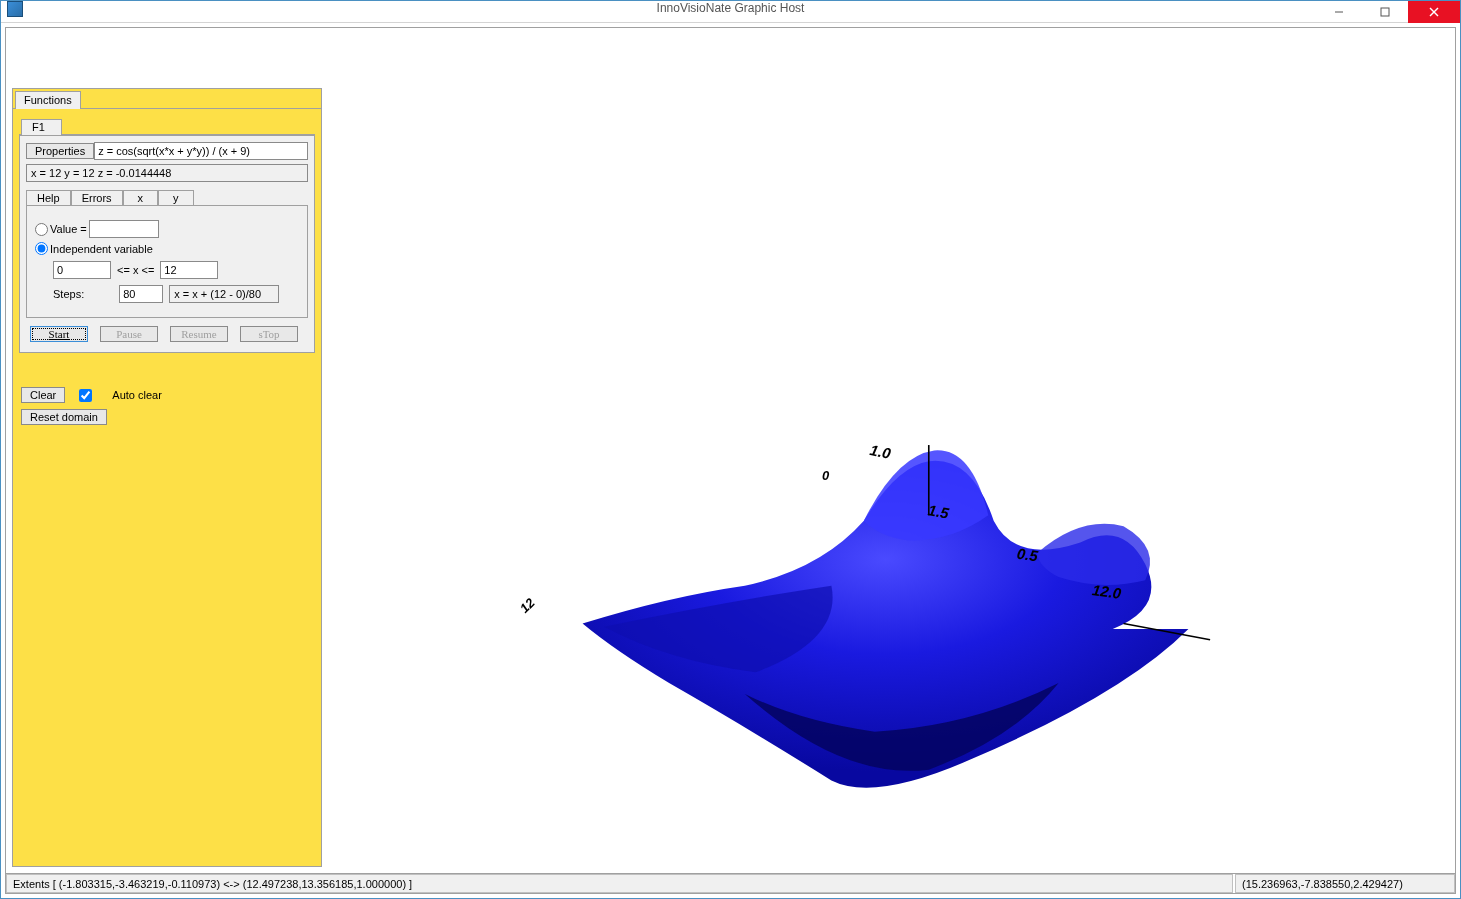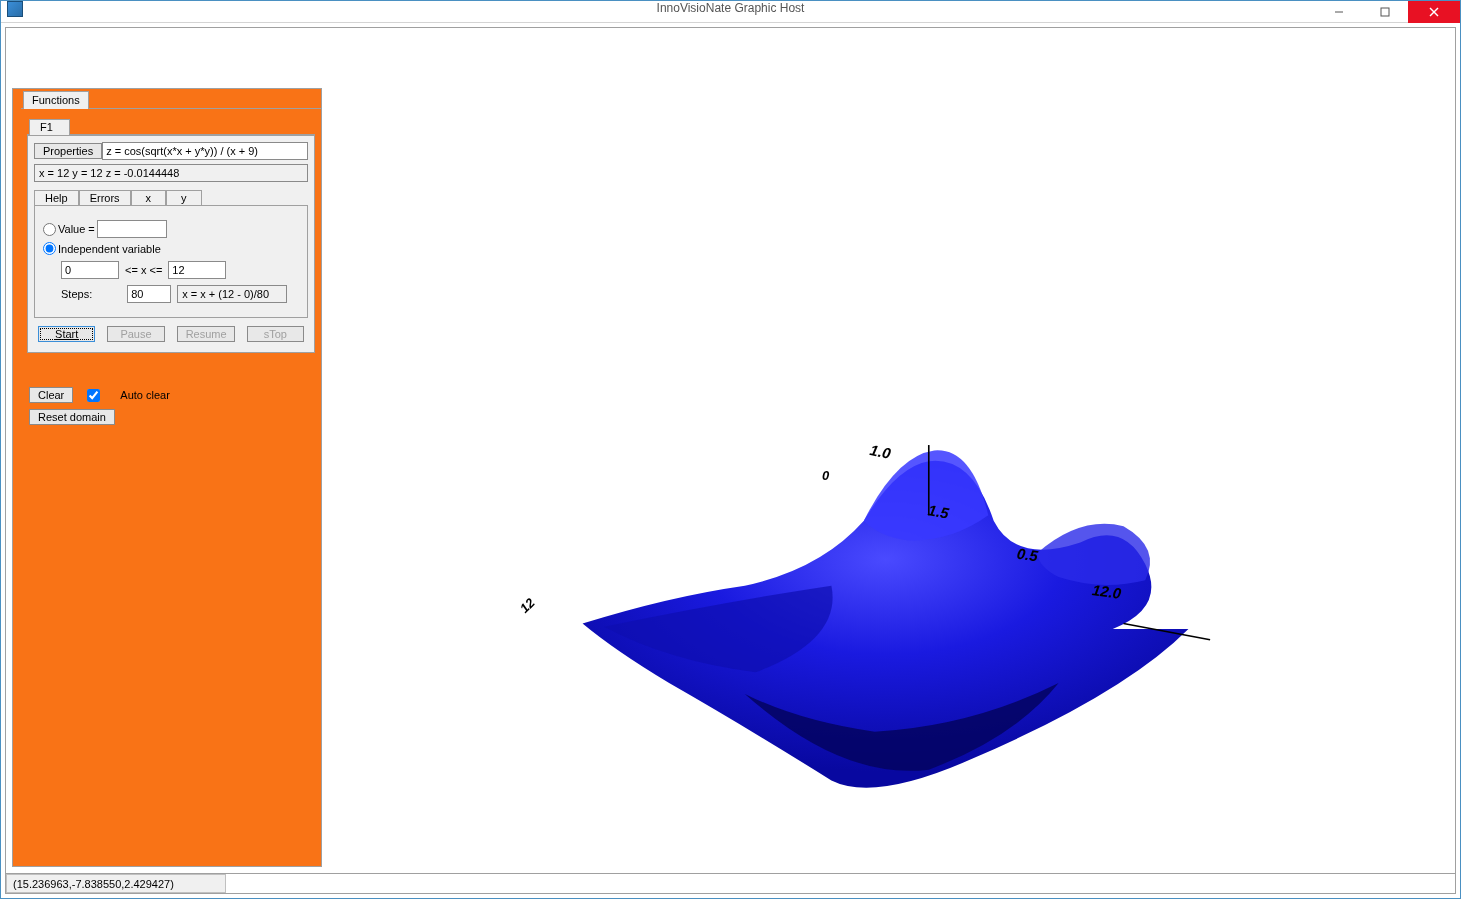--- a/index.html
+++ b/index.html
@@ -68,26 +68,25 @@
   flex-direction: column;
   background: #fff;
 }
 .content-row {
   flex: 1;
   display: flex;
   padding: 60px 6px 6px 6px;
 }
 .side-panel {
   width: 310px;
-  background: #f97316;
+  background: #fde047;
   border: 1px solid #a0a0a0;
   position: relative;
   display: flex;
   flex-direction: column;
-  padding-left: 8px;
 }
 
 .tab-strip {
   display: flex;
   align-items: flex-end;
   height: 20px;
   padding-left: 2px;
   border-bottom: 1px solid #a0a0a0;
   position: relative;
 }
@@ -182,21 +181,21 @@
 }
 .radio-row { display: flex; align-items: center; gap: 2px; margin: 4px 0; font-size: 11px; }
 input[type=radio] { margin: 0; }
 .range-row { display: flex; align-items: center; gap: 6px; margin: 6px 0 6px 18px; font-size: 11px; }
 .range-row .textfield { width: 58px; }
 .step-row { display: flex; align-items: center; gap: 6px; margin-left: 18px; font-size: 11px; }
 .step-row .textfield { width: 44px; margin-left: 29px; }
 .step-row .readout { flex: none; width: 110px; }
 
 .ctrl-row { display: flex; gap: 12px; margin-top: 8px; padding: 0 4px; }
-.ctrl-row .btn { width: 58px; text-align: center; }
+.ctrl-row .btn { width: 58px; text-align: center; font-family: Liberation Serif, serif; }
 
 .lower-controls { padding: 28px 8px 8px 8px; }
 .lower-controls .row2 { display: flex; align-items: center; gap: 14px; margin-bottom: 6px; }
 .checkbox-wrap { display: flex; align-items: center; gap: 20px; font-size: 11px; }
 
 .plot-area {
   flex: 1;
   position: relative;
   background: #fff;
 }
@@ -370,17 +369,18 @@
           <div class="axis-label" style="left:695px;top:458px;transform:rotate(8deg)">0.5</div>
           <div class="axis-label" style="left:548px;top:355px;transform:rotate(12deg)">1.0</div>
           <div class="axis-label" style="left:606px;top:415px;transform:rotate(10deg)">1.5</div>
           <div class="axis-label" style="left:500px;top:380px;font-size:13px">0</div>
           <div class="axis-label" style="left:198px;top:510px;transform:rotate(-45deg);font-size:13px">12</div>
         </div>
 
       </div>
 
       <div class="status-bar">
+        <div class="status-cell left">Extents [ (-1.803315,-3.463219,-0.110973) &lt;-&gt; (12.497238,13.356185,1.000000) ]</div>
         <div class="status-cell right">(15.236963,-7.838550,2.429427)</div>
       </div>
     </div>
   </div>
 </div>
 
 </body></html>

